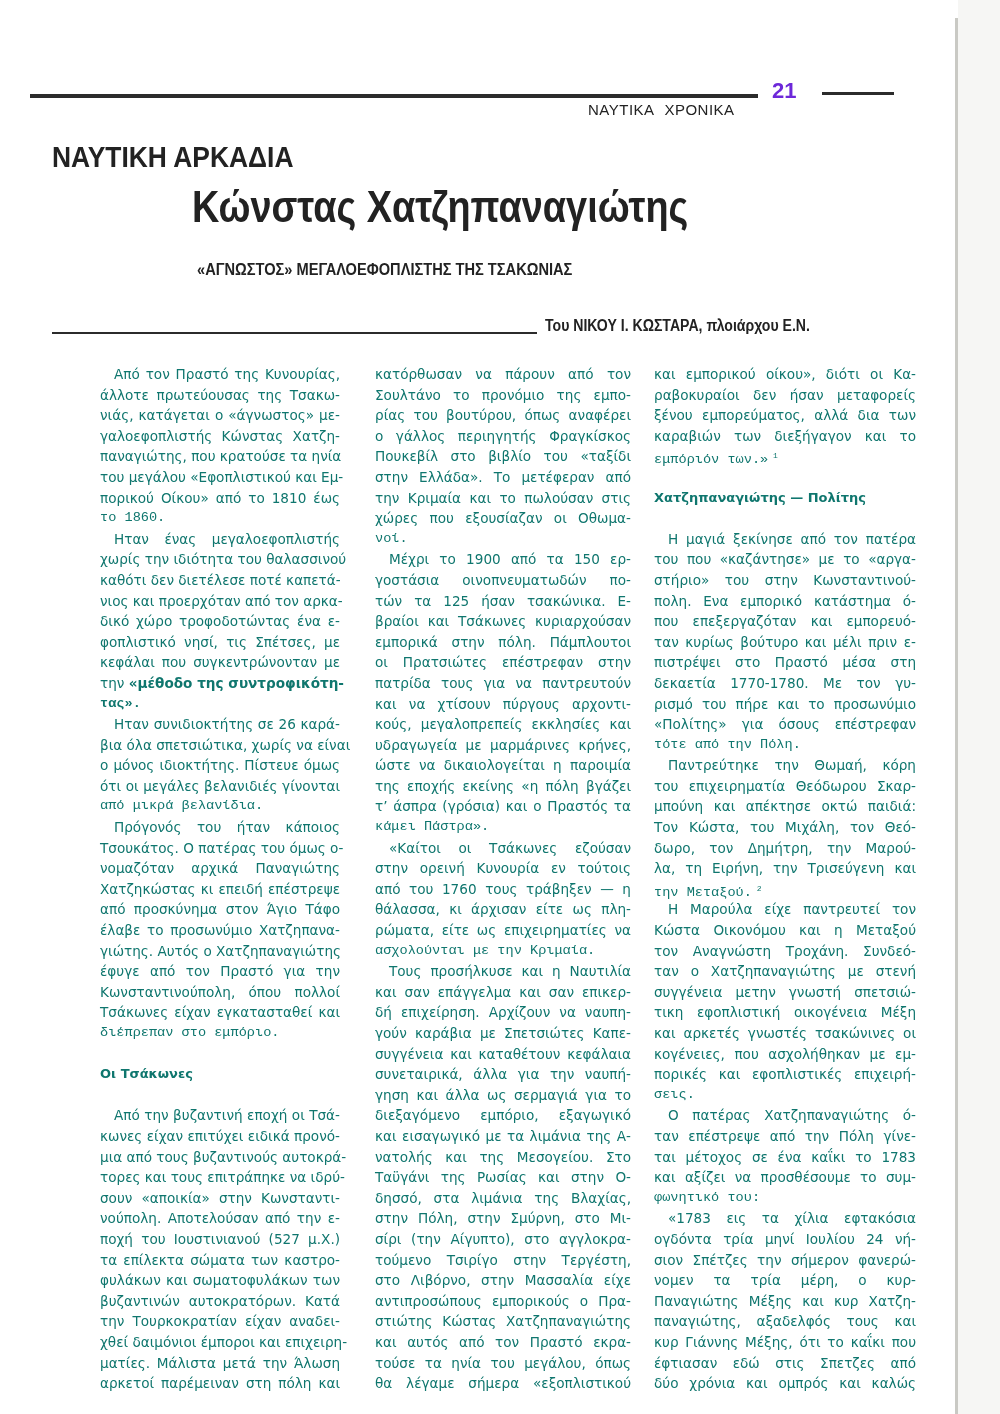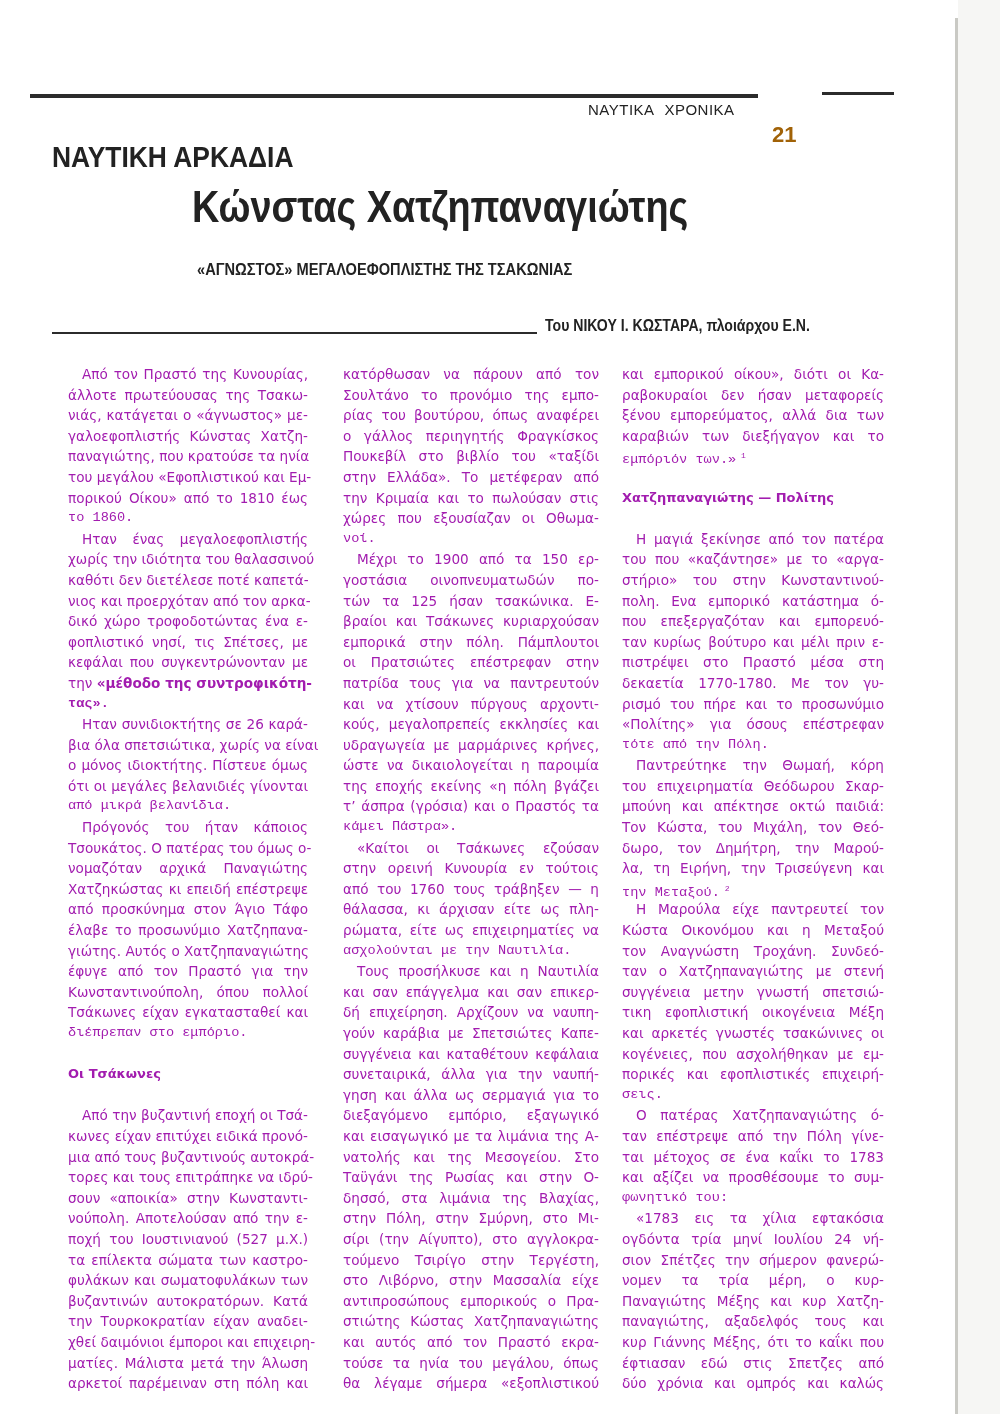--- a/index.html
+++ b/index.html
@@ -17,21 +17,21 @@
     background: #f6f6f4;
   }
   .header-rule-left {
     position: absolute; left: 30px; top: 94px; width: 728px; height: 4px; background: #2b2b2b;
   }
   .header-rule-right {
     position: absolute; left: 822px; top: 92px; width: 72px; height: 3px; background: #2b2b2b;
   }
   .page-number {
     position: absolute; left: 772px; top: 78px;
-    font-family: "Liberation Sans", sans-serif; font-weight: bold; font-size: 22px; color: #a16207; margin-top: 44px;
+    font-family: "Liberation Sans", sans-serif; font-weight: bold; font-size: 22px; color: #6d28d9;
   }
   .running-head {
     position: absolute; left: 588px; top: 101px;
     font-family: "Liberation Sans", sans-serif; font-size: 15px; letter-spacing: 0.5px; color: #222;
     word-spacing: 6px;
     text-align: center;
   }
   .kicker {
     position: absolute; left: 52px; top: 140px;
     font-family: "Liberation Sans", sans-serif; font-weight: bold; font-size: 30px; color: #222;
@@ -50,21 +50,21 @@
   .byline-rule {
     position: absolute; left: 52px; top: 332px; width: 485px; height: 2px; background: #2b2b2b;
   }
   .byline {
     position: absolute; left: 545px; top: 317px;
     font-family: "Liberation Sans", sans-serif; font-weight: bold; font-size: 16px; color: #222;
     transform: scaleX(0.88); transform-origin: left top; white-space: nowrap;
   }
   .column {
     position: absolute; top: 364px;
-    font-family: "DejaVu Sans", sans-serif; font-size: 13.6px; color: #a21caf;
+    font-family: "DejaVu Sans", sans-serif; font-size: 13.6px; color: #0f766e; margin-left: 32px;
   }
   .col-1 { left: 68px; width: 240px; }
   .col-2 { left: 343px; width: 256px; }
   .col-3 { left: 622px; width: 262px; }
   .line {
     height: 20.6px; line-height: 20.6px; white-space: nowrap;
     text-align: justify; text-align-last: justify; overflow: visible;
   }
   .line.last { text-align-last: left; font-family: Liberation Mono, monospace; }
   .line.indent { padding-left: 14px; }
@@ -166,21 +166,21 @@
     <div class="line">υδραγωγεία με μαρμάρινες κρήνες,</div>
     <div class="line">ώστε να δικαιολογείται η παροιμία</div>
     <div class="line">της εποχής εκείνης «η πόλη βγάζει</div>
     <div class="line">τ’ άσπρα (γρόσια) και ο Πραστός τα</div>
     <div class="line last">κάμει Πάστρα».</div>
     <div class="line indent">«Καίτοι οι Τσάκωνες εζούσαν</div>
     <div class="line">στην ορεινή Κυνουρία εν τούτοις</div>
     <div class="line">από του 1760 τους τράβηξεν — η</div>
     <div class="line">θάλασσα, κι άρχισαν είτε ως πλη-</div>
     <div class="line">ρώματα, είτε ως επιχειρηματίες να</div>
-    <div class="line last">ασχολούνται με την Ναυτιλία.</div>
+    <div class="line last">ασχολούνται με την Κριμαία.</div>
     <div class="line indent">Τους προσήλκυσε και η Ναυτιλία</div>
     <div class="line">και σαν επάγγελμα και σαν επικερ-</div>
     <div class="line">δή επιχείρηση. Αρχίζουν να ναυπη-</div>
     <div class="line">γούν καράβια με Σπετσιώτες Καπε-</div>
     <div class="line">συγγένεια και καταθέτουν κεφάλαια</div>
     <div class="line">συνεταιρικά, άλλα για την ναυπή-</div>
     <div class="line">γηση και άλλα ως σερμαγιά για το</div>
     <div class="line">διεξαγόμενο εμπόριο, εξαγωγικό</div>
     <div class="line">και εισαγωγικό με τα λιμάνια της Α-</div>
     <div class="line">νατολής και της Μεσογείου. Στο</div>

